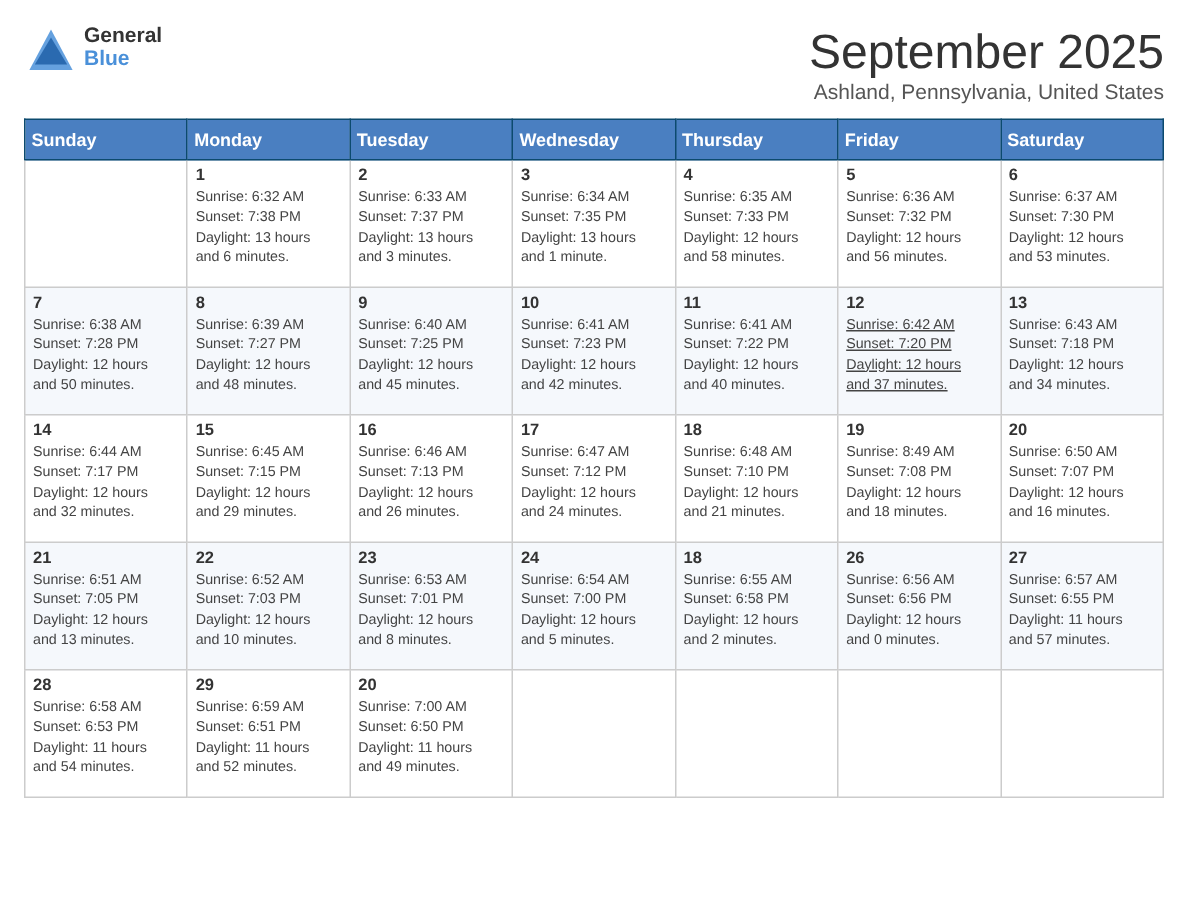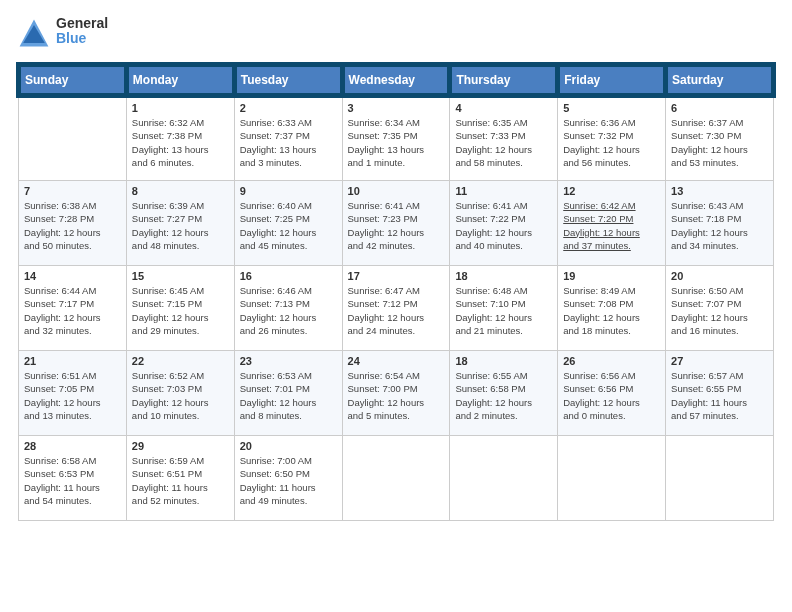--- a/index.html
+++ b/index.html
@@ -57,21 +57,21 @@
       border-collapse: collapse;
       table-layout: fixed;
     }
     th {
       background-color: #4a7fc1;
       color: white;
       font-size: 12px;
       font-weight: bold;
       padding: 6px 4px;
       text-align: left;
-      border: 5px solid #0c4a6e;
+      border: 1px solid #0c4a6e;
     }
     td {
       border: 1px solid #ccc;
       vertical-align: top;
       padding: 4px 5px;
       font-size: 10px;
       color: #333;
       height: 85px;
       background: #fff;
     }
@@ -111,20 +111,24 @@
   <div class="logo">
     <svg class="logo-icon" viewBox="0 0 40 40">
       <polygon points="20,4 36,34 4,34" fill="#4a90d9" opacity="0.85"></polygon>
       <polygon points="20,10 32,30 8,30" fill="#2a6ab0"></polygon>
     </svg>
     <div class="logo-text">
       <span class="general">General</span>
       <span class="blue">Blue</span>
     </div>
   </div>
+  <div class="title-area">
+    <div class="month-title">September 2025</div>
+    <div class="location">Ashland, Pennsylvania, United States</div>
+  </div>
 </div>
 
 <table>
   <thead>
     <tr>
     <th>Sunday</th>
         <th>Monday</th>
         <th>Tuesday</th>
         <th>Wednesday</th>
         <th>Thursday</th>

